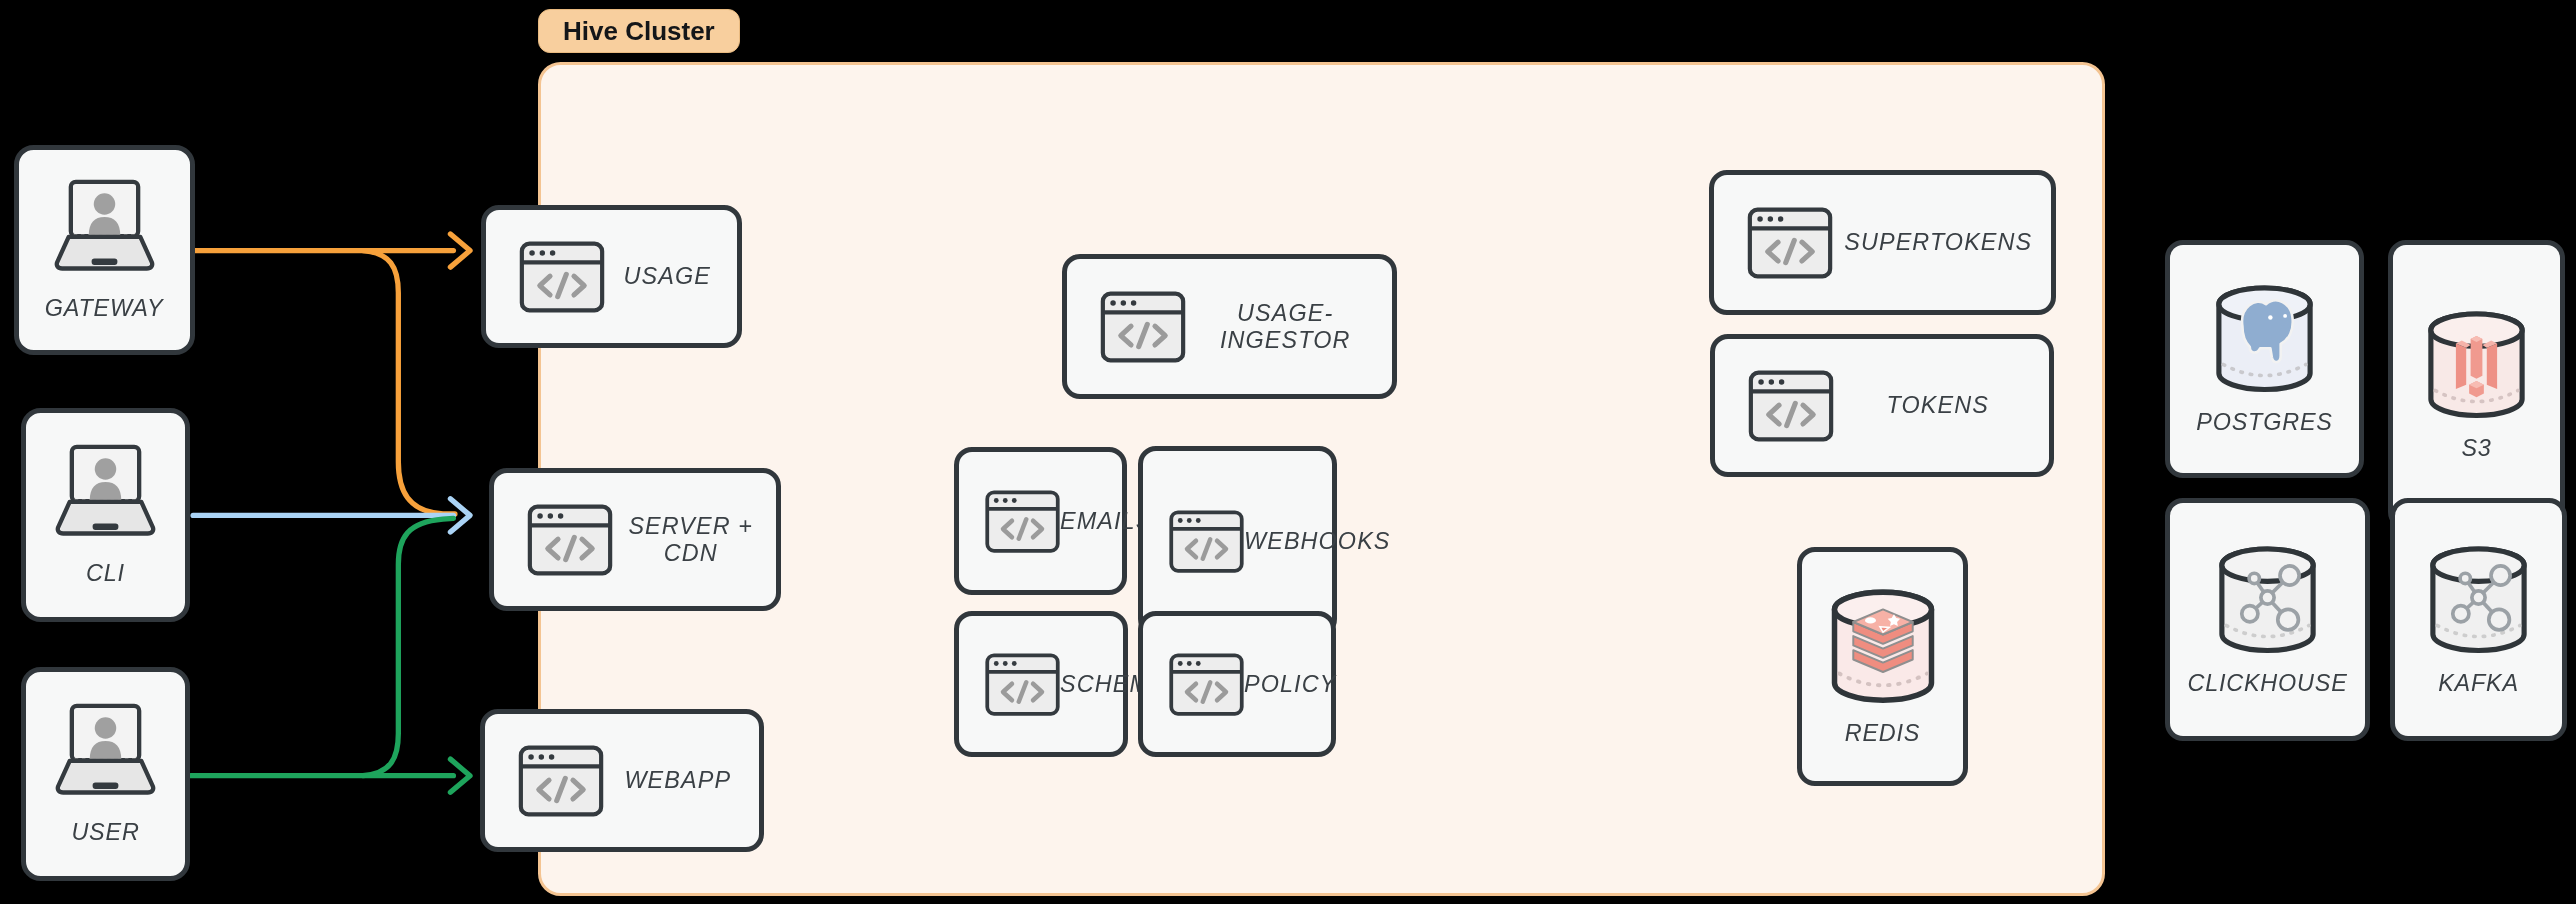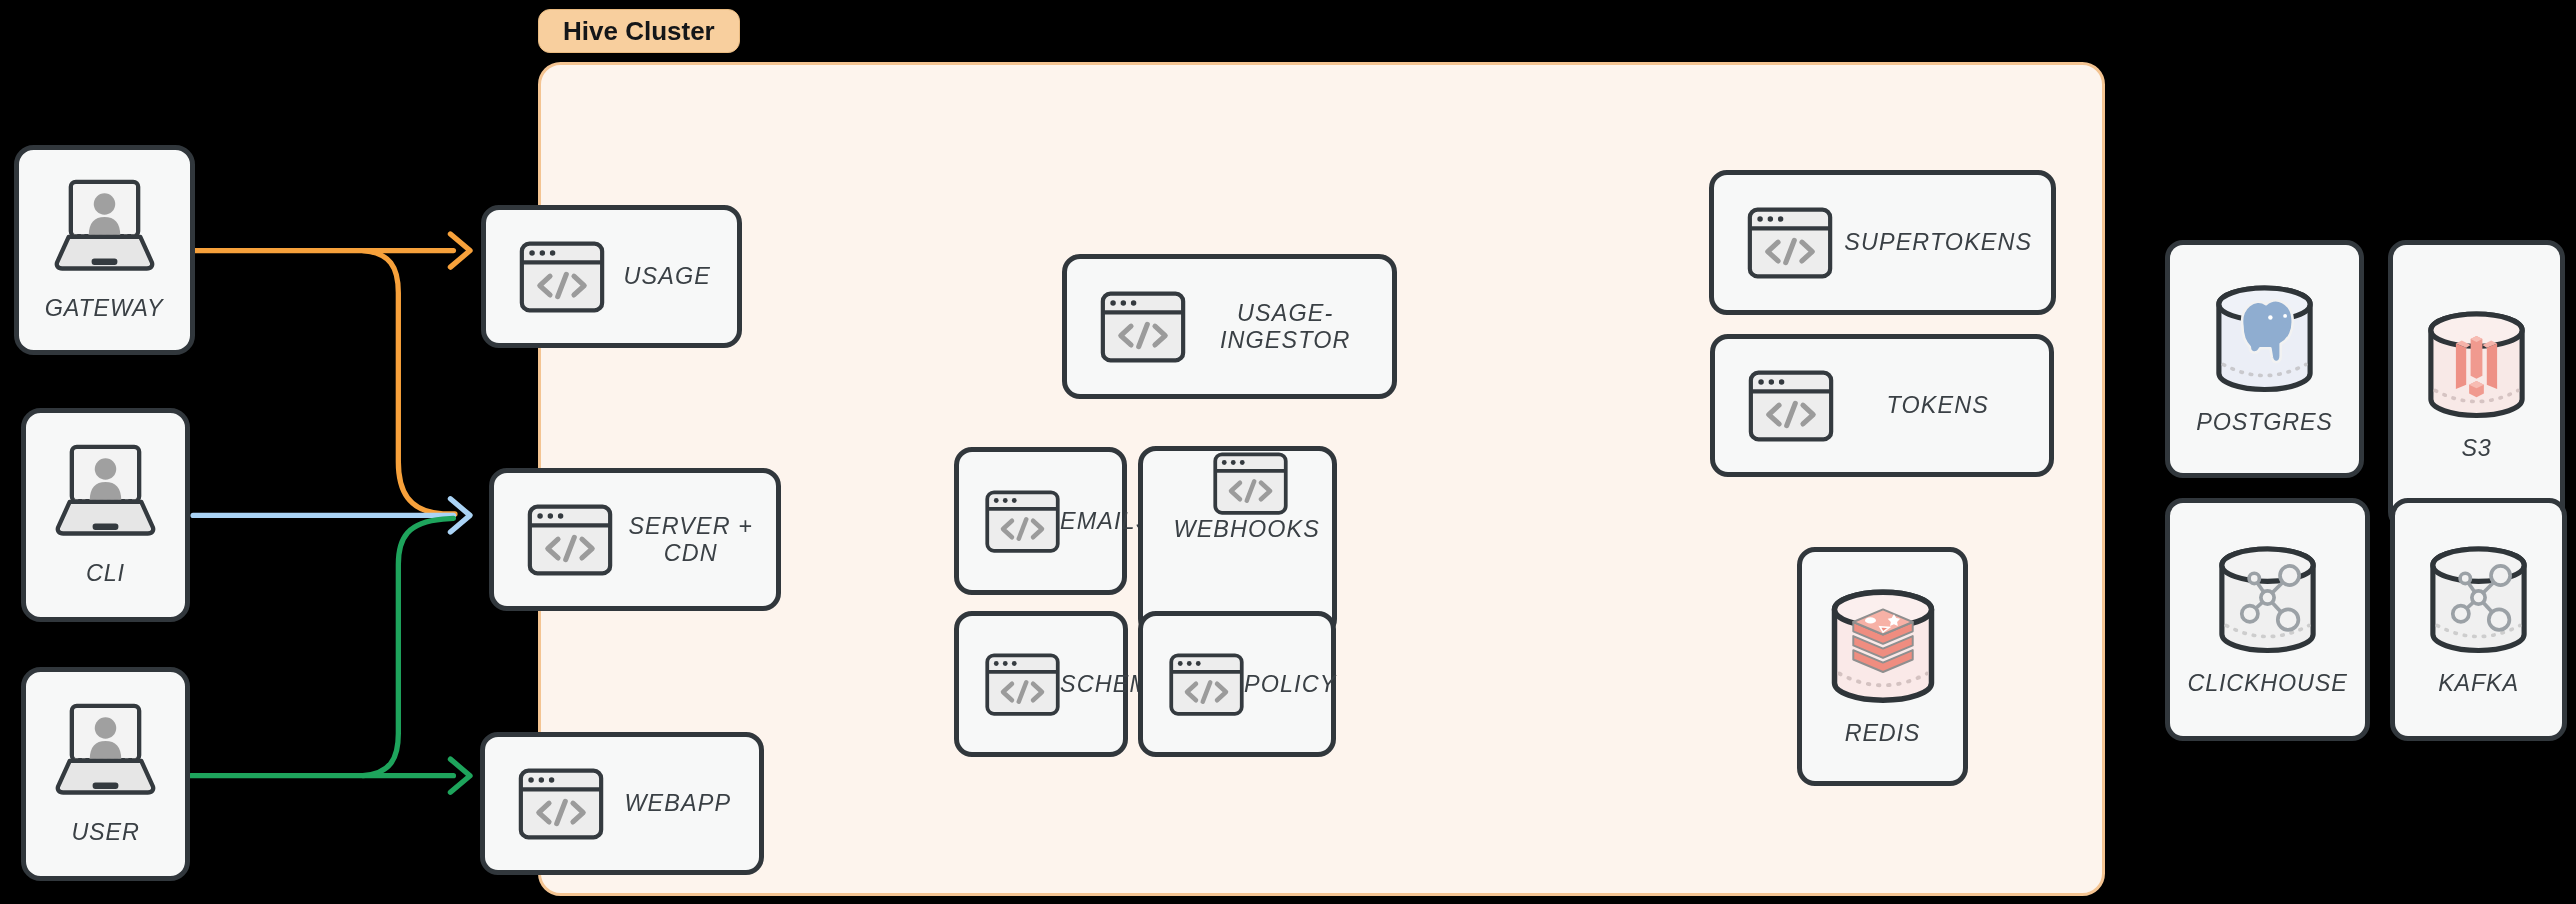--- a/index.html
+++ b/index.html
@@ -123,39 +123,39 @@
         <use href="#sym-codewin"></use>
       </svg>
     <div class="service-label">USAGE</div>
   </div>
   <div class="service-box" style="left:489px;top:440px;width:292px;height:143px;">
     <svg class="codewin-svg" viewBox="0 0 114 96" width="86" height="72">
         <use href="#sym-codewin"></use>
       </svg>
     <div class="service-label">SERVER + CDN</div>
   </div>
-  <div class="service-box" style="left:480px;top:704px;width:284px;height:143px;">
+  <div class="service-box" style="left:480px;top:681px;width:284px;height:143px;">
     <svg class="codewin-svg" viewBox="0 0 114 96" width="86" height="72">
         <use href="#sym-codewin"></use>
       </svg>
     <div class="service-label">WEBAPP</div>
   </div>
   <div class="service-box" style="left:1062px;top:226px;width:335px;height:145px;">
     <svg class="codewin-svg" viewBox="0 0 114 96" width="86" height="72">
         <use href="#sym-codewin"></use>
       </svg>
     <div class="service-label">USAGE-INGESTOR</div>
   </div>
   <div class="service-box" style="left:954px;top:419px;width:173px;height:148px;padding-left:26px;">
     <svg class="codewin-svg" style="width:75px;height:65px;" viewBox="0 0 100 86" width="75" height="65">
         <use href="#sym-codewin"></use>
       </svg>
     <div class="service-label">EMAILS</div>
   </div>
-  <div class="service-box" style="left:1138px;top:418px;width:199px;height:191px;padding-left:26px;flex-direction:column;">
+  <div class="service-box" style="left:1138px;top:418px;width:199px;height:191px;padding-left:26px;">
     <svg class="codewin-svg" style="width:75px;height:65px;" viewBox="0 0 100 86" width="75" height="65">
         <use href="#sym-codewin"></use>
       </svg>
     <div class="service-label">WEBHOOKS</div>
   </div>
   <div class="service-box" style="left:954px;top:583px;width:174px;height:146px;padding-left:26px;">
     <svg class="codewin-svg" style="width:75px;height:65px;" viewBox="0 0 100 86" width="75" height="65">
         <use href="#sym-codewin"></use>
       </svg>
     <div class="service-label">SCHEMA</div>

